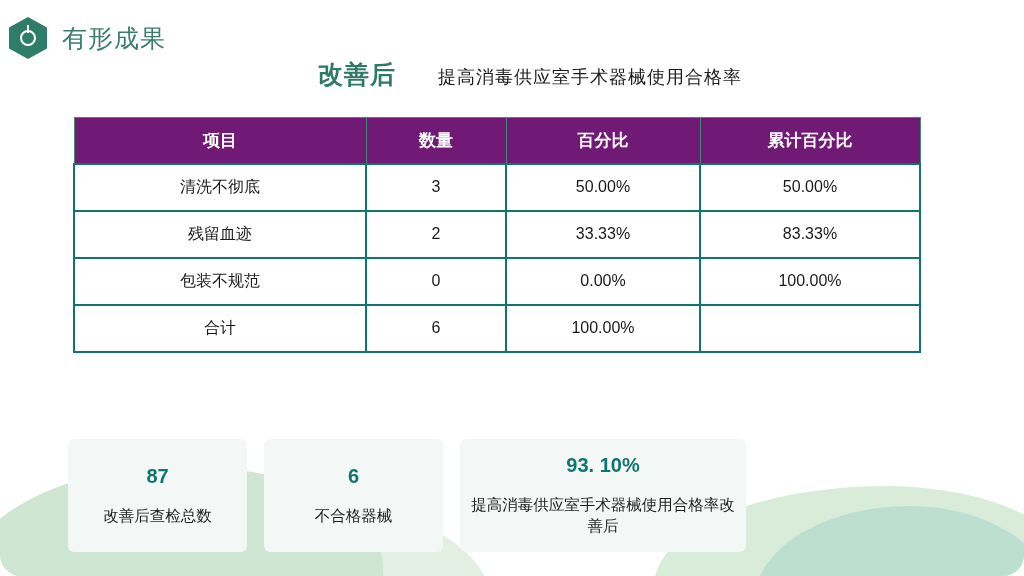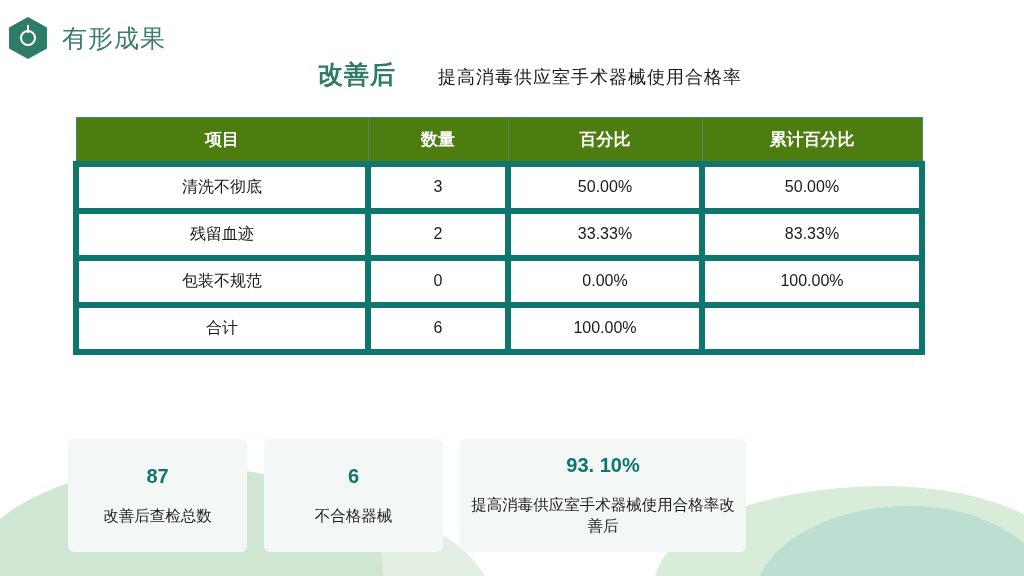--- a/index.html
+++ b/index.html
@@ -8,20 +8,21 @@
     width: 1024px; height: 576px;
     overflow: hidden;
     font-family: "Liberation Sans", sans-serif;
     background: #ffffff;
   }
   #slide {
     position: relative;
     width: 1024px; height: 576px;
     background: #ffffff;
     overflow: hidden;
+    border-radius: 21px;
   }
 
   
   .header {
     position: absolute;
     top: 16px; left: 8px;
     display: flex;
     align-items: center;
     gap: 14px;
   }
@@ -86,31 +87,31 @@
     top: 117px; left: 73px;
     width: 846px;
   }
   table.data-table {
     width: 846px;
     border-collapse: collapse;
     table-layout: fixed;
     background: #ffffff;
   }
   table.data-table th {
-    background: #4d7c0f;
+    background: #701a75;
     color: #ffffff;
     font-size: 17px;
     font-weight: bold;
     height: 46px;
     border: 1px solid #3f8a70;
     text-align: center;
   }
   table.data-table td {
     height: 47px;
-    border: 6px solid #0f766e;
+    border: 2px solid #0f766e;
     text-align: center;
     font-size: 16px;
     color: #1a1a1a;
     background: #ffffff;
   }
   .col-1 { width: 292px; }
   .col-2 { width: 140px; }
   .col-3 { width: 194px; }
   .col-4 { width: 220px; }
 

